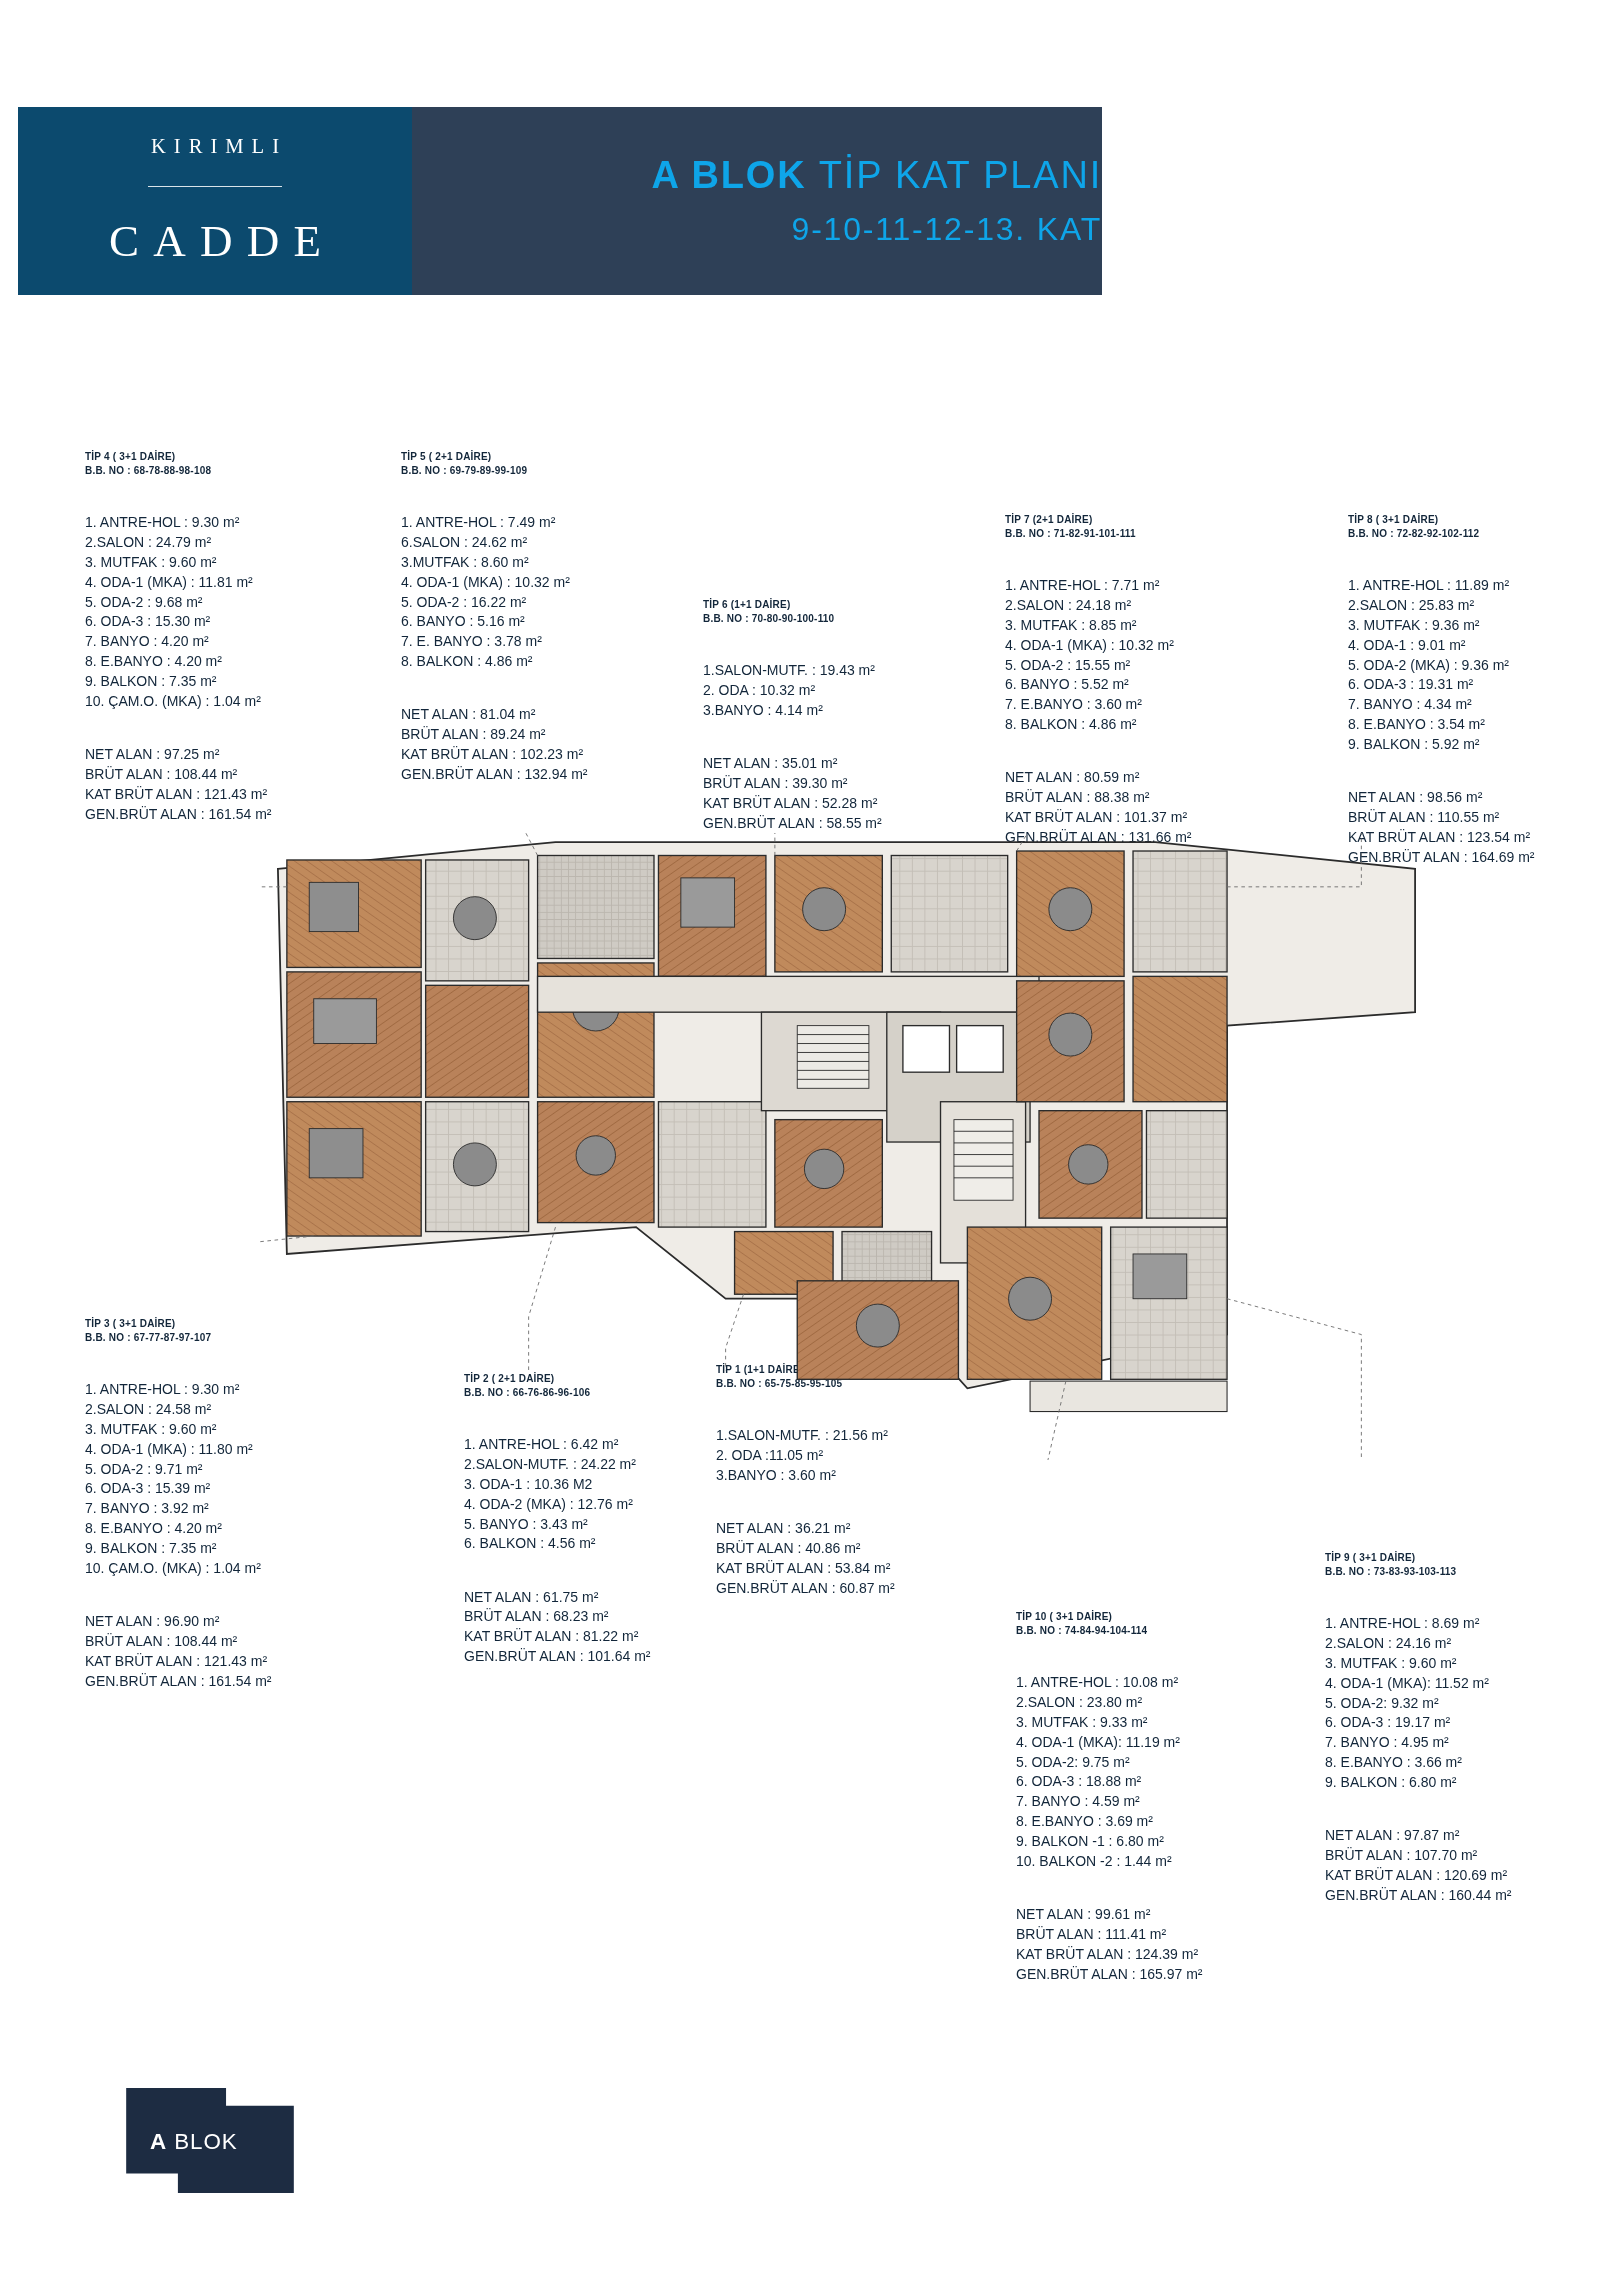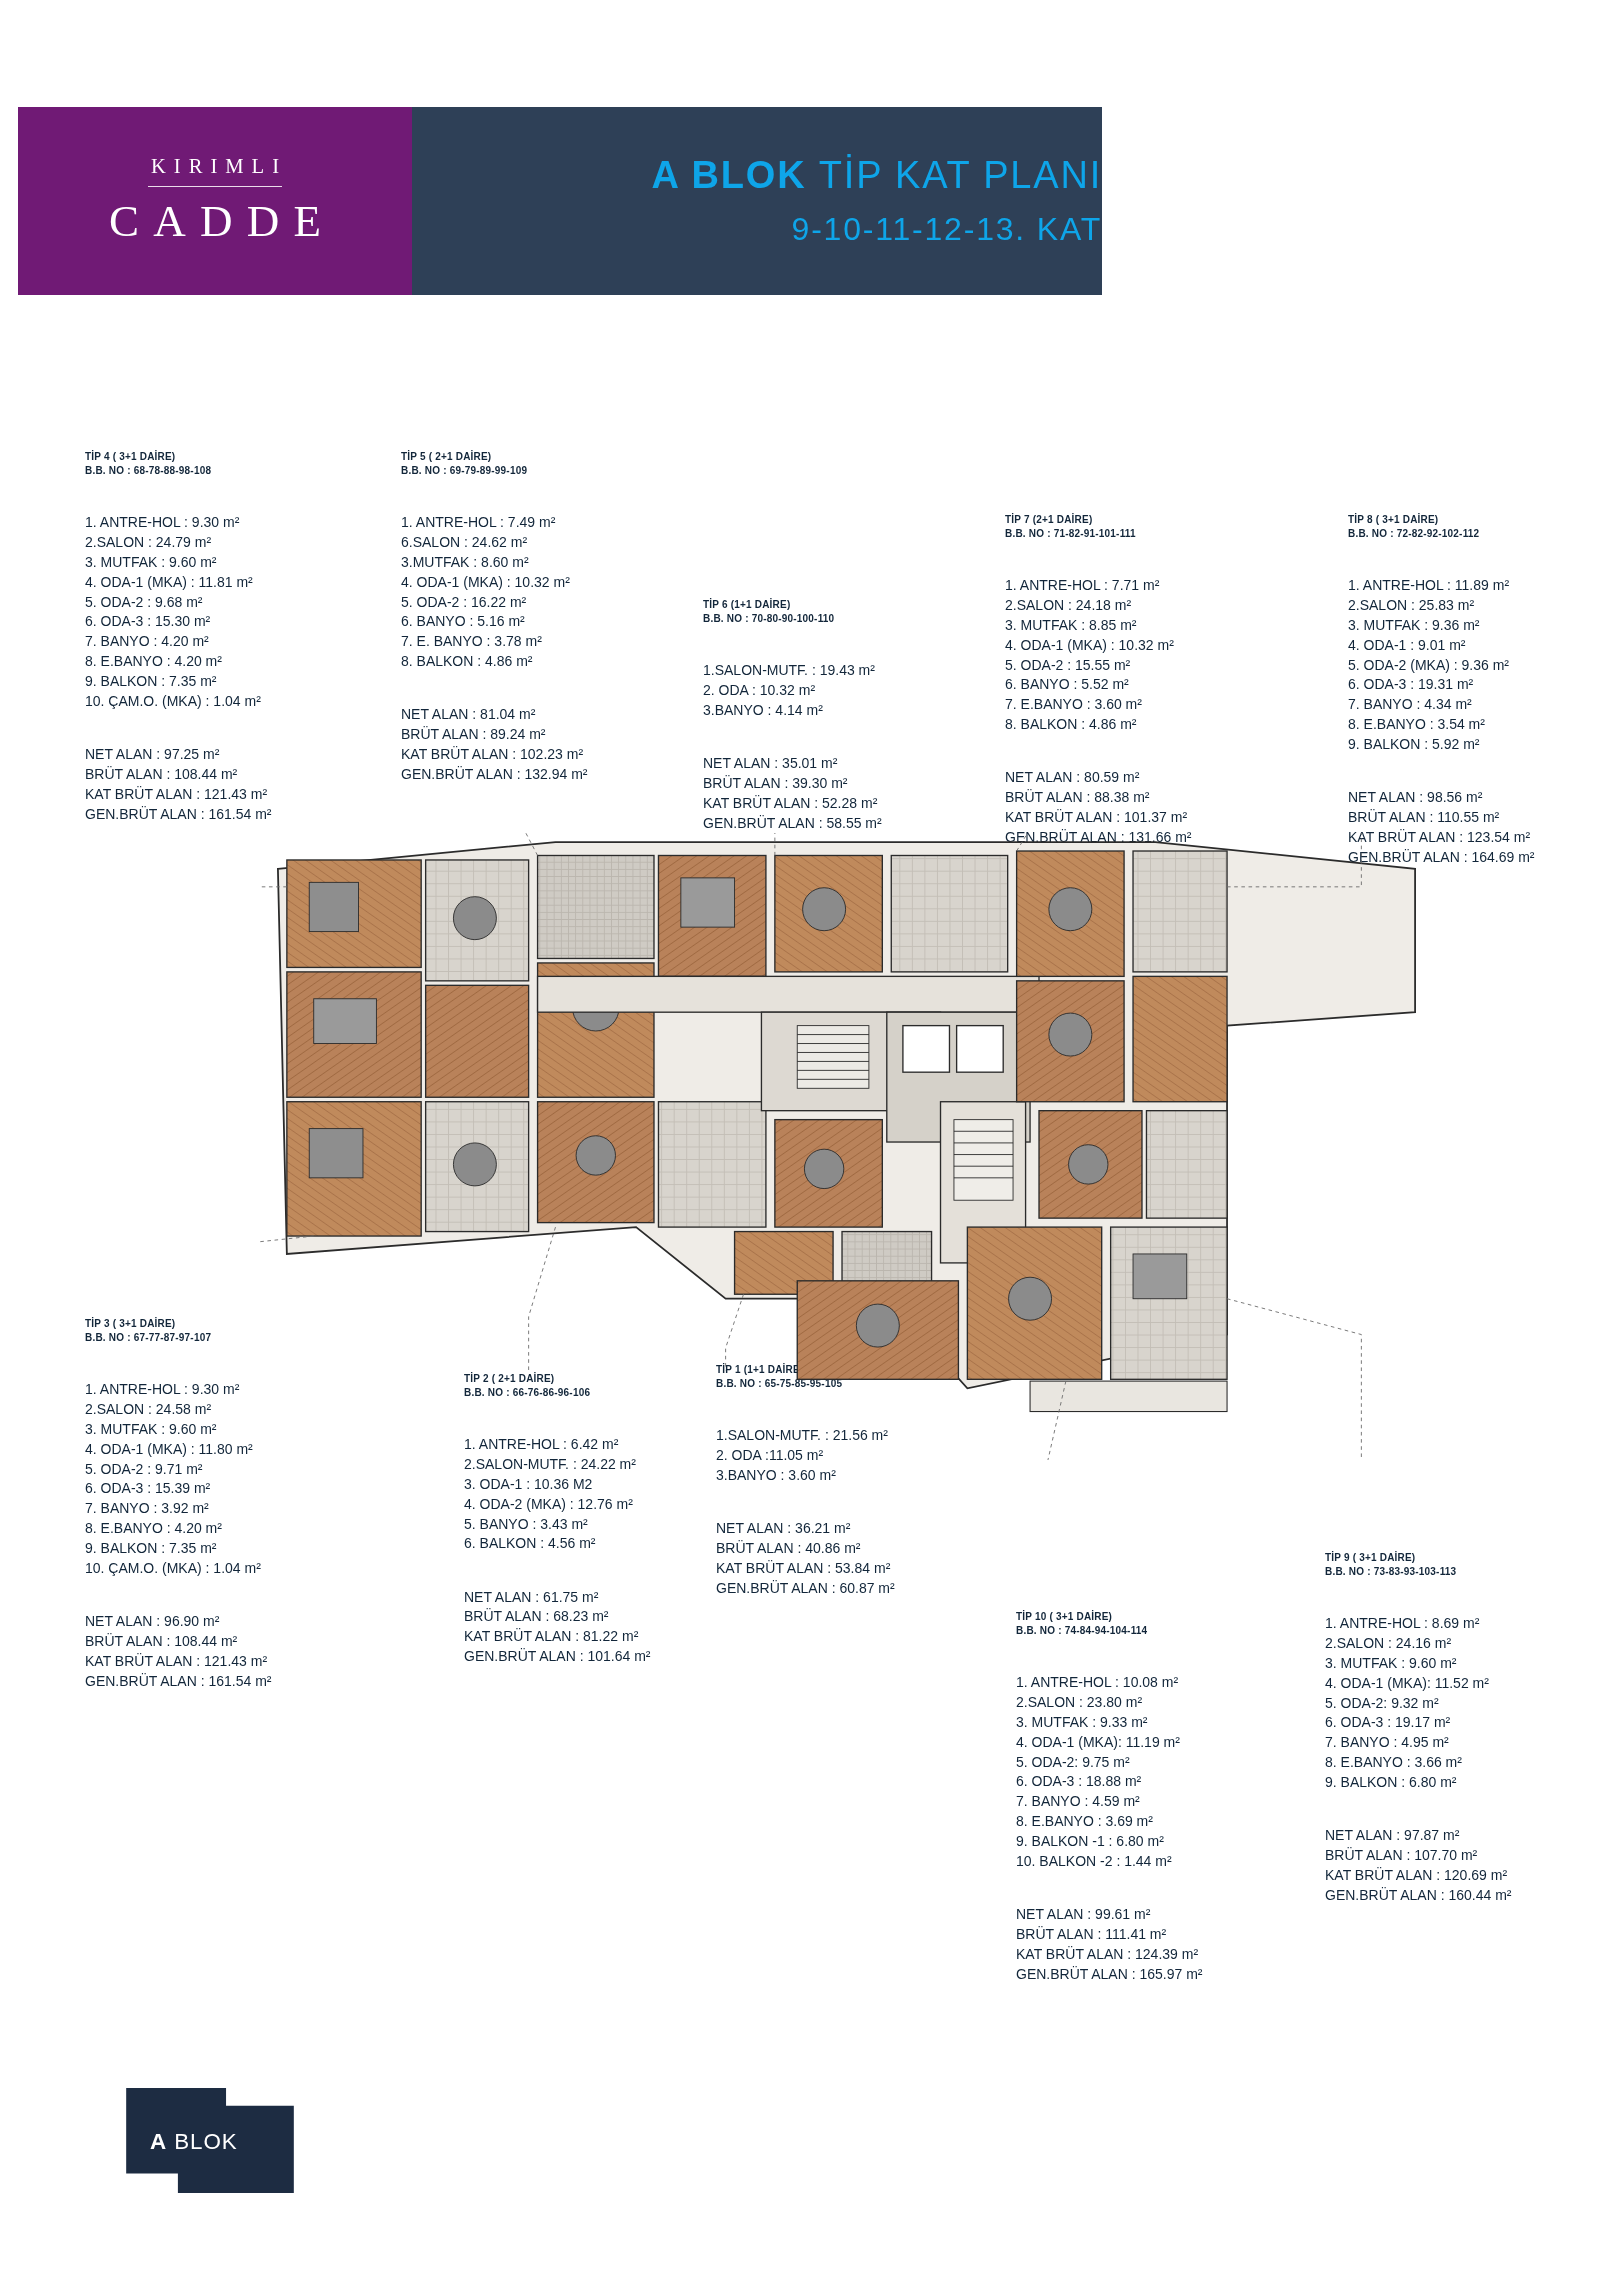--- a/index.html
+++ b/index.html
@@ -20,26 +20,27 @@
   #header {
     position: absolute;
     left: 18px;
     top: 107px;
     width: 1084px;
     height: 188px;
     display: flex;
   }
   #logo-block {
     width: 394px;
-    background: #701a75;
+    background: #0c4a6e;
     display: flex;
     flex-direction: column;
     align-items: center;
     justify-content: center;
     color: #ffffff;
+    gap: 20px;
   }
   #logo-top {
     font-size: 20.6px;
     letter-spacing: 8px;
     font-family: "Liberation Serif", serif;
     margin-bottom: 3.6px;
     padding-left: 8px;
   }
   #logo-rule {
     width: 134px;

